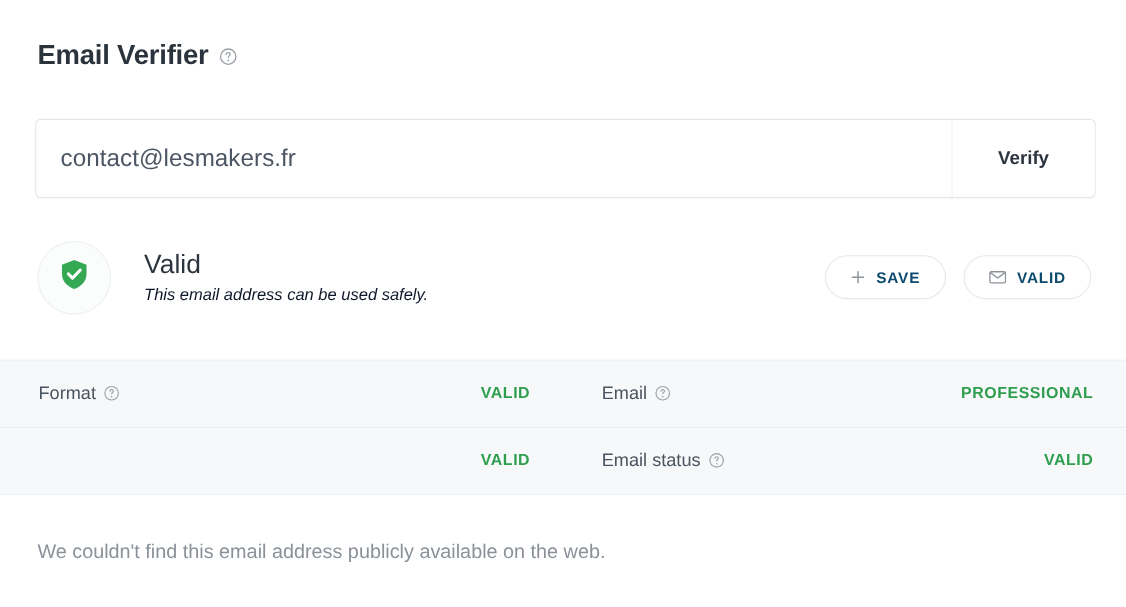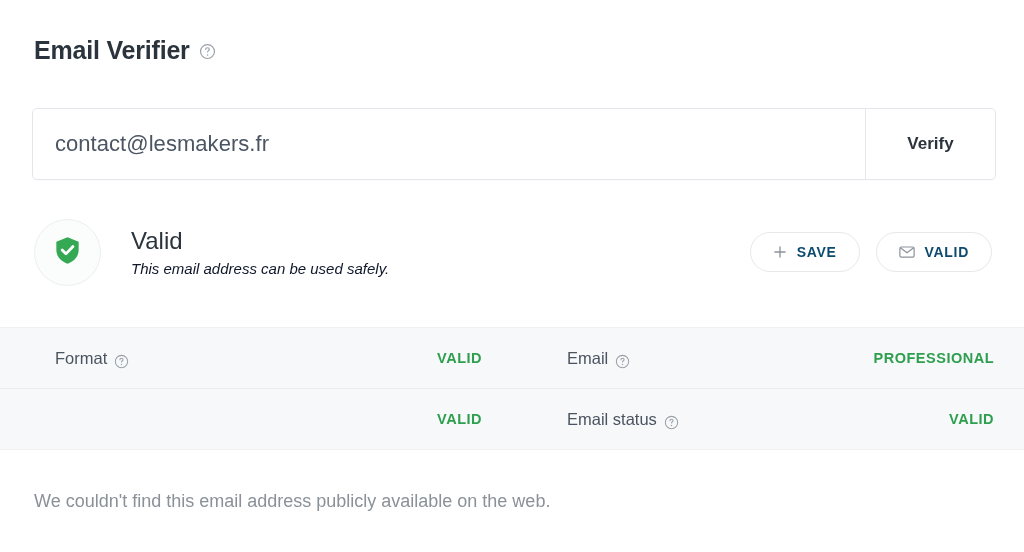--- a/index.html
+++ b/index.html
@@ -176,25 +176,24 @@
     flex: 1 1 50%;
     display: flex;
     align-items: center;
     box-sizing: border-box;
     padding: 0 30px 0 0;
   }
   .detail-cell.first { padding-left: 35px; }
   .detail-cell.second { padding-left: 35px; }
   .detail-label {
     display: inline-flex;
-    align-items: flex-end;
+    align-items: flex-start;
     gap: 7px;
     font-size: 16.5px;
     color: #4a5460;
-    margin-left: 20px;
   }
   .detail-value {
     margin-left: auto;
     font-size: 14.5px;
     font-weight: bold;
     letter-spacing: 0.5px;
     color: #2e9e4f;
   }
 
   

